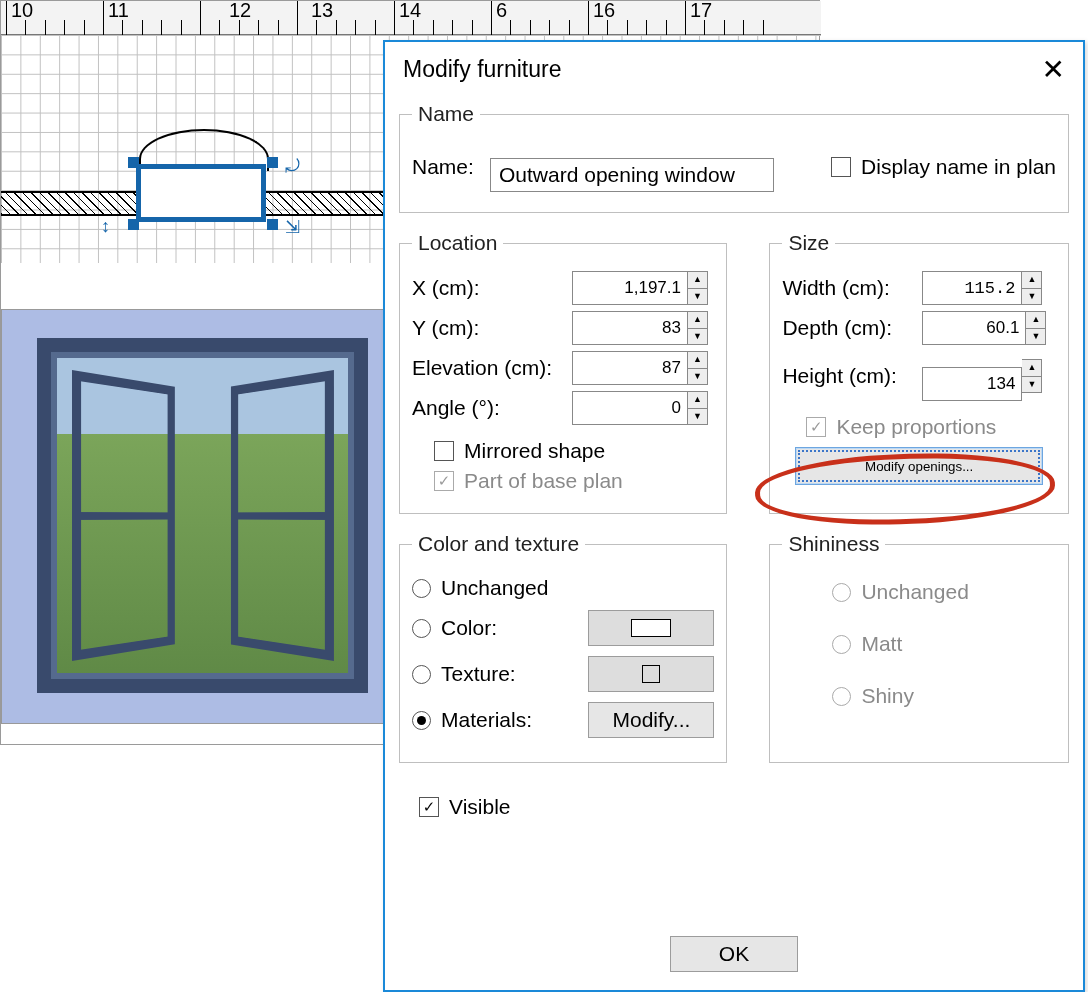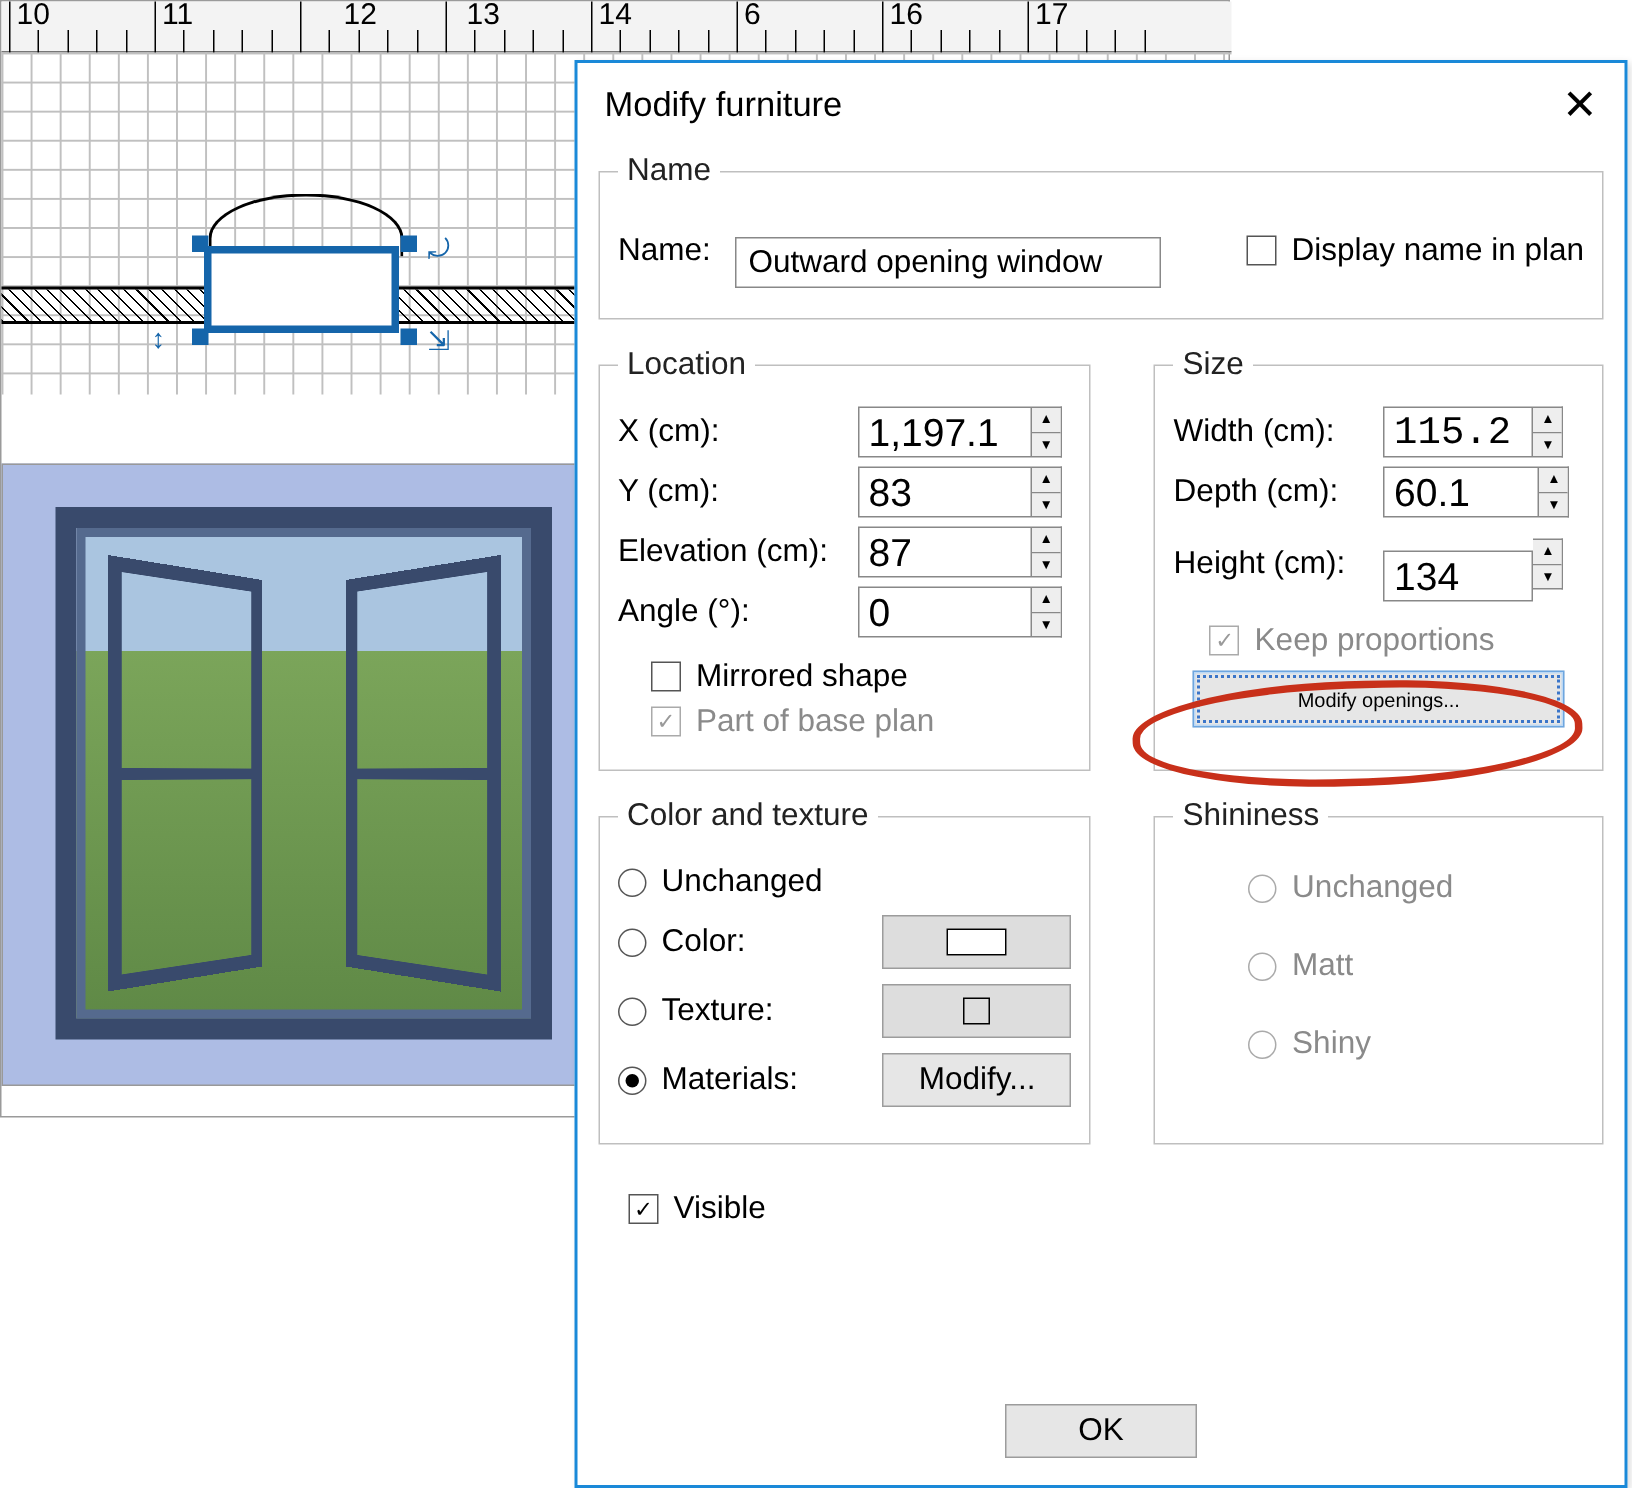--- a/index.html
+++ b/index.html
@@ -126,22 +126,22 @@
   }
   .row {
     display:flex; align-items:center; margin:6px 0;
     gap:10px;
   }
   .row label.lab { width: 150px; }
   .two-col { display:flex; gap:14px; margin:0 0 0 0; }
   .two-col fieldset { flex:1; }
 
   input[type=text].num {
-    width: 116px; height:34px; 
-    border:1px solid #888; padding:0 6px; font-size:26px;
+    width: 116px; height:34px; text-align:right;
+    border:1px solid #888; padding:0 6px; font-size:17px;
   }
   input[type=text].name {
     width: 284px; height:34px; border:1px solid #888;
     padding:0 8px; font-size:21px;margin-top:16px;
   }
   .spinner {
     display:inline-flex; align-items:center;
   }
   .spinner .arrows {
     width:20px; height:34px; border:1px solid #888; border-left:none;

